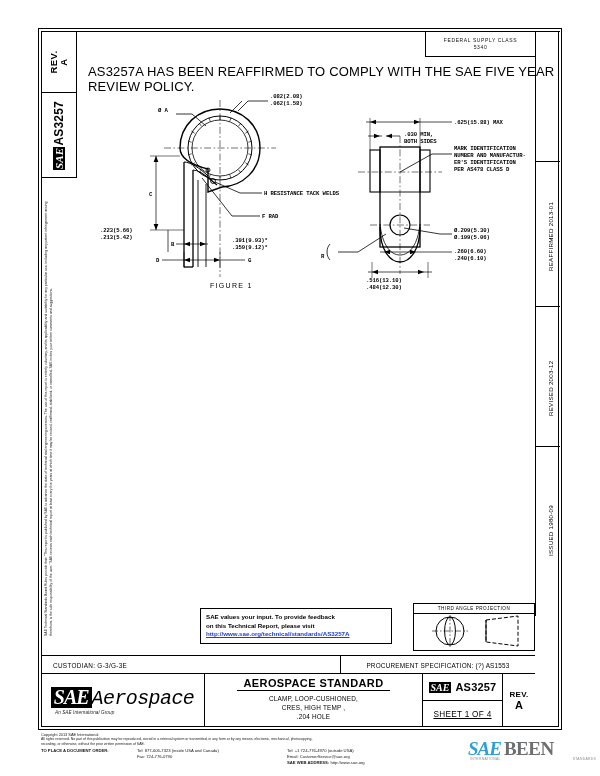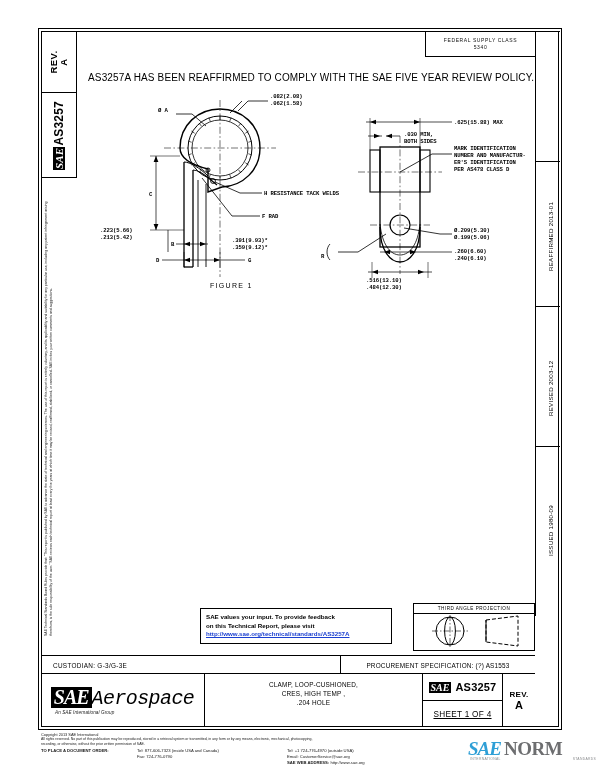--- a/index.html
+++ b/index.html
@@ -32,21 +32,21 @@
     font-size:6.2px;letter-spacing:.25px;display:flex;align-items:center;justify-content:flex-start;white-space:nowrap;}
   .revtick{position:absolute;left:0;width:24px;height:0;border-top:1.1px solid #000;}
 
   
   .fscbox{position:absolute;left:425px;top:31px;width:110px;height:26px;border-left:1.2px solid #000;border-bottom:1.2px solid #000;
     box-sizing:border-box;display:flex;flex-direction:column;align-items:center;justify-content:center;font-size:5px;line-height:6.5px;
     letter-spacing:.6px;color:#111;}
 
   
   .rationale-title{position:absolute;left:0;top:52px;width:600px;text-align:center;font-size:7.5px;letter-spacing:1.1px;}
-  .rationale-body{position:absolute;left:88px;top:72px;font-size:10px;letter-spacing:.15px;}
+  .rationale-body{position:absolute;left:88px;top:64px;font-size:13px;letter-spacing:.15px;}
 
   
   .figzone{position:absolute;left:80px;top:92px;width:455px;height:210px;}
   svg.dwg{position:absolute;left:0;top:0;}
   .lbl{font-family:"Liberation Mono",monospace;font-size:5.6px;letter-spacing:-0.1px;}
   .lbl.b{font-weight:bold;}
   .figcap{position:absolute;left:210px;top:282px;font-size:7px;letter-spacing:1.3px;}
 
   
   .fbbox{position:absolute;left:200px;top:608px;width:192px;height:36px;border:1.4px solid #000;box-sizing:border-box;
@@ -346,20 +346,21 @@
   <div class="tblock">
     <div class="tb-logo">
       <div class="logo-row">
         <span class="sae-wordmark">SAE</span>
         <span class="aero-word">Aerospace</span>
       </div>
       <div class="logo-sub" style="align-self:flex-start;margin-left:14px;">An SAE International Group</div>
     </div>
 
     <div class="tb-mid">
+      <div class="hdr">AEROSPACE STANDARD</div>
       <div class="sub">
         <div>CLAMP, LOOP-CUSHIONED,</div>
         <div>CRES, HIGH TEMP ,</div>
         <div>.204 HOLE</div>
       </div>
     </div>
 
     <div class="tb-num">
       <div class="top">
         <span class="saesm">SAE</span>
@@ -388,20 +389,20 @@
         <span class="ln">Tel: +1 724-776-4970 (outside USA)</span>
         <span class="ln">Email: CustomerService@sae.org</span>
         <span class="ln"><b>SAE WEB ADDRESS:</b>
           <span>http://www.sae.org</span></span>
       </div>
     </div>
   </div>
 
   <div class="wm">
     <span class="wsae">SAE</span>
-    <span class="wnorm">NORM</span>
+    <span class="wnorm">BEEN</span>
   </div>
   <div class="wm-sub">
     <span>INTERNATIONAL</span>
     <span>STANDARDS</span>
   </div>
 
 </div>
 
 </body></html>

